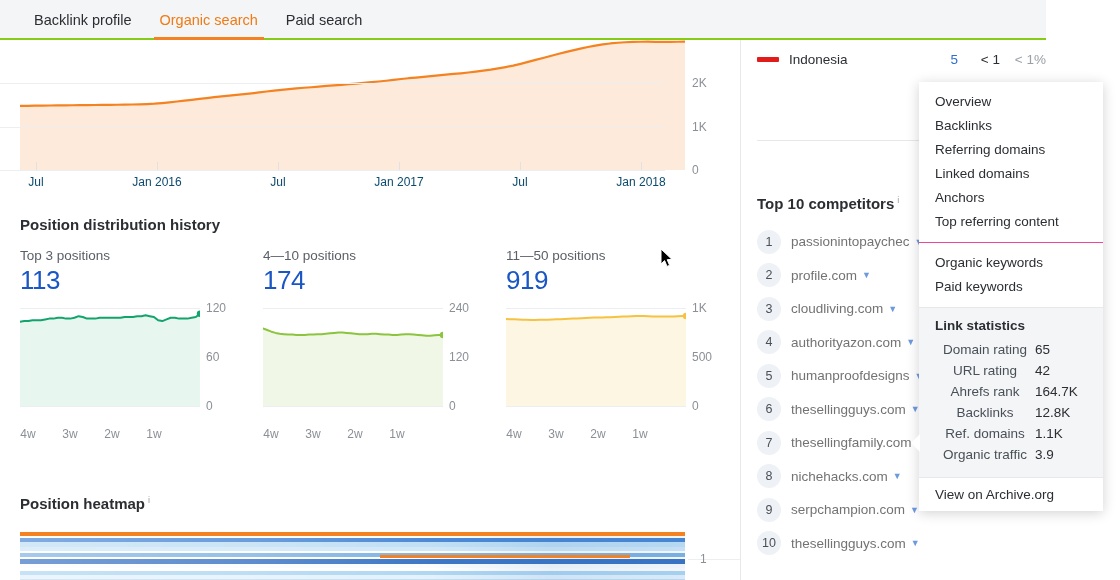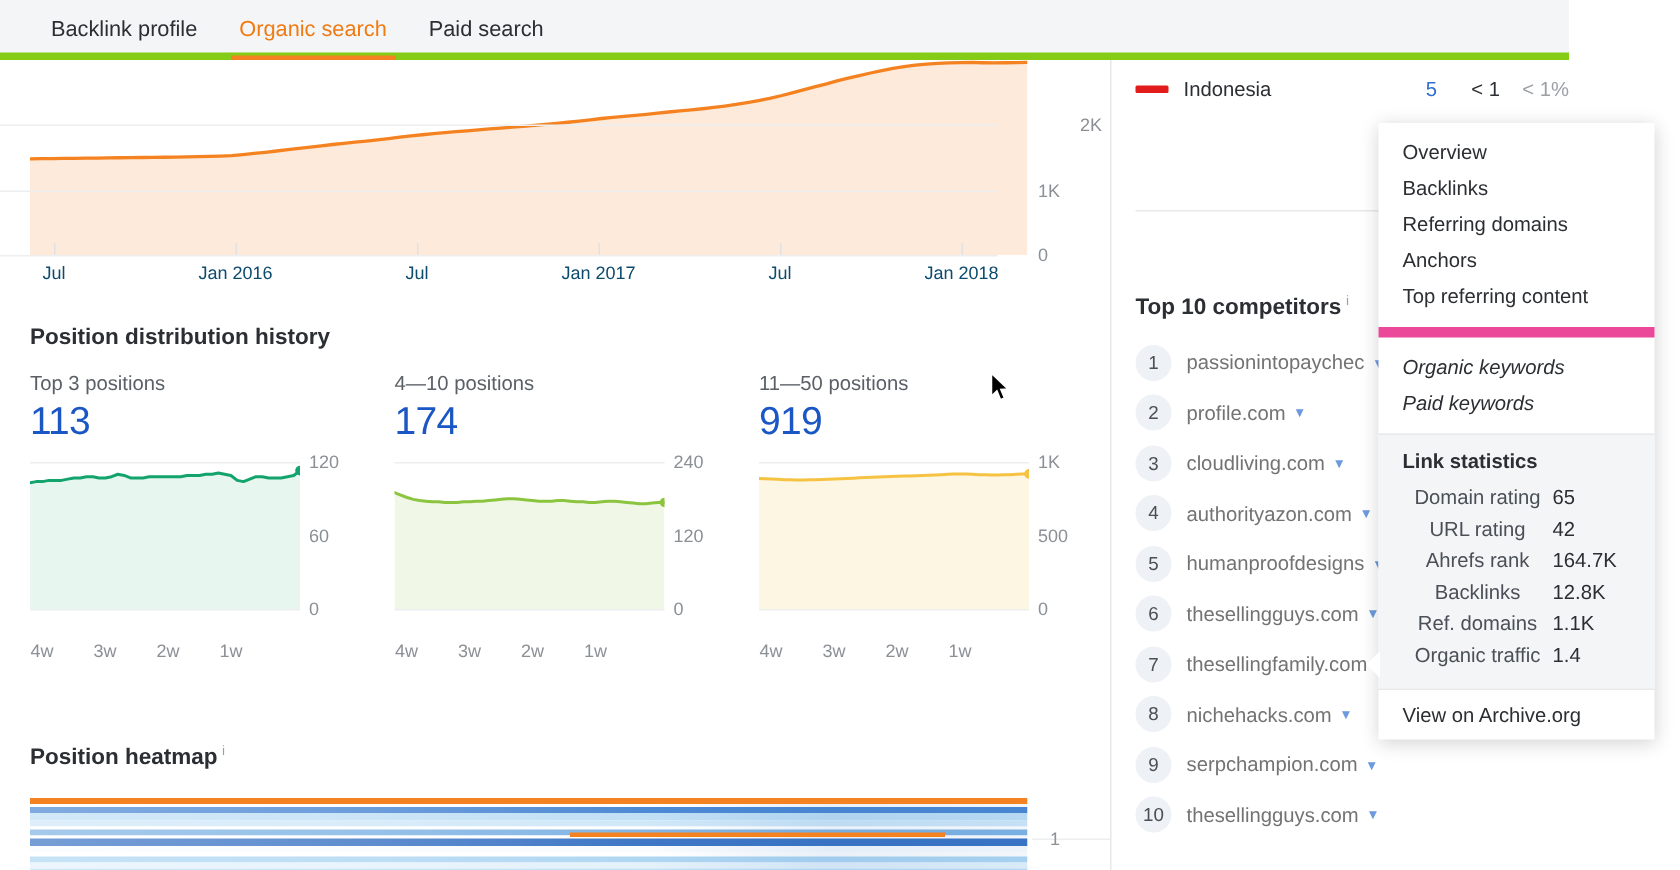--- a/index.html
+++ b/index.html
@@ -16,21 +16,21 @@
     position: absolute; left: 0; top: 0;
     width: 1046px; height: 580px;
     background: #ffffff;
   }
 
   
   .tabbar {
     position: absolute; left: 0; top: 0;
     width: 1046px; height: 40px;
     background: #f4f5f7;
-    border-bottom: 5px solid #84cc16;
+    border-bottom: 2px solid #84cc16;
   }
   .tabs { display: flex; align-items: flex-start; height: 40px; padding-left: 20px; }
   .tab {
     position: relative;
     font-size: 14.5px; color: #2b2e32;
     padding: 12px 14px 0 14px;
     height: 40px; cursor: pointer;
     white-space: nowrap;
   }
   .tab.active { color: #f07a13; }
@@ -130,21 +130,21 @@
   .comp-caret { color: #6d9ade; font-size: 9px; margin-left: 5px; }
 
   
   .dropdown {
     position: absolute; left: 919px; top: 82px; width: 184px;
     background: #ffffff;
     box-shadow: 0 2px 12px rgba(0,0,0,0.18);
     z-index: 50;
   }
   .dd-group { padding: 8px 0; }
-  .dd-group + .dd-group { border-top: 7px solid #ec4899; font-style: italic; }
+  .dd-group + .dd-group { border-top: 1px solid #ec4899; }
   .dd-item {
     font-size: 13.5px; color: #2b2e32;
     padding: 3px 16px; line-height: 18px; cursor: pointer; white-space: nowrap;
   }
 
   .dd-stats { background: #f4f5f7; border-top: 1px solid #e6e8ea; padding: 10px 16px 12px 16px; }
   .dd-stats-title { font-size: 13.5px; font-weight: bold; color: #2b2e32; margin-bottom: 6px; }
   .dd-stat-row { display: flex; font-size: 13.5px; line-height: 21px; color: #4a5057; }
   .dd-stat-k { width: 100px; text-align: center; }
   .dd-stat-v { color: #2b2e32; }
@@ -183,21 +183,21 @@
     <div class="left-col">
 
       <div class="bigchart">
         <div class="plot" id="bigchart-plot">
             <svg width="665" height="130" viewBox="0 0 665 130" preserveAspectRatio="none" style="display:block">
               <polygon points="0,130 0.00,65.87 7.47,65.78 14.94,65.69 22.42,65.61 29.89,65.52 37.36,65.43 44.83,65.35 52.30,65.26 59.78,65.17 67.25,65.09 74.72,65.00 82.19,64.91 89.66,64.83 97.13,64.74 104.61,64.65 112.08,64.48 119.55,64.31 127.02,64.05 134.49,63.70 141.97,63.05 149.44,62.31 156.91,61.53 164.38,60.67 171.85,59.80 179.33,58.93 186.80,58.07 194.27,57.20 201.74,56.33 209.21,55.55 216.69,54.82 224.16,54.08 231.63,53.30 239.10,52.43 246.57,51.48 254.04,50.61 261.52,49.83 268.99,49.05 276.46,48.36 283.93,47.75 291.40,47.23 298.88,46.58 306.35,45.93 313.82,45.41 321.29,44.81 328.76,44.20 336.24,43.55 343.71,42.90 351.18,42.21 358.65,41.51 366.12,40.73 373.60,39.87 381.07,39.00 388.54,38.22 396.01,37.61 403.48,36.92 410.96,36.18 418.43,35.45 425.90,34.67 433.37,33.97 440.84,33.28 448.31,32.50 455.79,31.63 463.26,30.68 470.73,29.64 478.20,28.43 485.67,27.08 493.15,25.57 500.62,23.83 508.09,21.88 515.56,19.93 523.03,17.98 530.51,16.03 537.98,13.95 545.45,12.13 552.92,10.40 560.39,8.67 567.87,7.02 575.34,5.63 582.81,4.42 590.28,3.47 597.75,2.77 605.22,2.25 612.70,1.91 620.17,1.73 627.64,1.65 635.11,1.82 642.58,1.95 650.06,1.82 657.53,1.73 665.00,1.65 665,130" fill="#fdeadb"></polygon>
               <polyline points="0.00,65.87 7.47,65.78 14.94,65.69 22.42,65.61 29.89,65.52 37.36,65.43 44.83,65.35 52.30,65.26 59.78,65.17 67.25,65.09 74.72,65.00 82.19,64.91 89.66,64.83 97.13,64.74 104.61,64.65 112.08,64.48 119.55,64.31 127.02,64.05 134.49,63.70 141.97,63.05 149.44,62.31 156.91,61.53 164.38,60.67 171.85,59.80 179.33,58.93 186.80,58.07 194.27,57.20 201.74,56.33 209.21,55.55 216.69,54.82 224.16,54.08 231.63,53.30 239.10,52.43 246.57,51.48 254.04,50.61 261.52,49.83 268.99,49.05 276.46,48.36 283.93,47.75 291.40,47.23 298.88,46.58 306.35,45.93 313.82,45.41 321.29,44.81 328.76,44.20 336.24,43.55 343.71,42.90 351.18,42.21 358.65,41.51 366.12,40.73 373.60,39.87 381.07,39.00 388.54,38.22 396.01,37.61 403.48,36.92 410.96,36.18 418.43,35.45 425.90,34.67 433.37,33.97 440.84,33.28 448.31,32.50 455.79,31.63 463.26,30.68 470.73,29.64 478.20,28.43 485.67,27.08 493.15,25.57 500.62,23.83 508.09,21.88 515.56,19.93 523.03,17.98 530.51,16.03 537.98,13.95 545.45,12.13 552.92,10.40 560.39,8.67 567.87,7.02 575.34,5.63 582.81,4.42 590.28,3.47 597.75,2.77 605.22,2.25 612.70,1.91 620.17,1.73 627.64,1.65 635.11,1.82 642.58,1.95 650.06,1.82 657.53,1.73 665.00,1.65" fill="none" stroke="#f58220" stroke-width="2.2" stroke-linejoin="round" stroke-linecap="round"></polyline>
             </svg>
           </div>
         <div id="bigchart-yticks">
-            <div class="ytick" style="top: 36.3333px; margin-left: 28px;">2K</div>
+            <div class="ytick" style="top: 36.3333px;">2K</div>
             <div class="ytick" style="top: 79.6667px;">1K</div>
             <div class="ytick" style="top: 123px;">0</div>
           </div>
         <div id="bigchart-xticks">
             <div class="xtickmark" style="left: 36px;"></div>
             <div class="xtick" style="left: 36px; top: 135px;">Jul</div>
             <div class="xtickmark" style="left: 157px;"></div>
             <div class="xtick" style="left: 157px; top: 135px;">Jan 2016</div>
             <div class="xtickmark" style="left: 278px;"></div>
             <div class="xtick" style="left: 278px; top: 135px;">Jul</div>
@@ -398,20 +398,21 @@
     </div>
   </div>
 
   <div class="dropdown">
     <div class="dd-pointer"></div>
     <div id="dd-groups">
         <div class="dd-group">
           <div class="dd-item">Overview</div>
           <div class="dd-item">Backlinks</div>
           <div class="dd-item">Referring domains</div>
+          <div class="dd-item">Linked domains</div>
           <div class="dd-item">Anchors</div>
           <div class="dd-item">Top referring content</div>
         </div>
         <div class="dd-group">
           <div class="dd-item">Organic keywords</div>
           <div class="dd-item">Paid keywords</div>
         </div>
       </div>
 
     <div class="dd-stats">
@@ -432,21 +433,21 @@
           <div class="dd-stat-row">
             <div class="dd-stat-k">Backlinks</div>
             <div class="dd-stat-v">12.8K</div>
           </div>
           <div class="dd-stat-row">
             <div class="dd-stat-k">Ref. domains</div>
             <div class="dd-stat-v">1.1K</div>
           </div>
           <div class="dd-stat-row">
             <div class="dd-stat-k">Organic traffic</div>
-            <div class="dd-stat-v">1.4</div>
+            <div class="dd-stat-v">3.9</div>
           </div>
         </div>
     </div>
 
     <div class="dd-foot">
       <div class="dd-foot-item">View on Archive.org</div>
     </div>
   </div>
 
   <div class="cursor">

